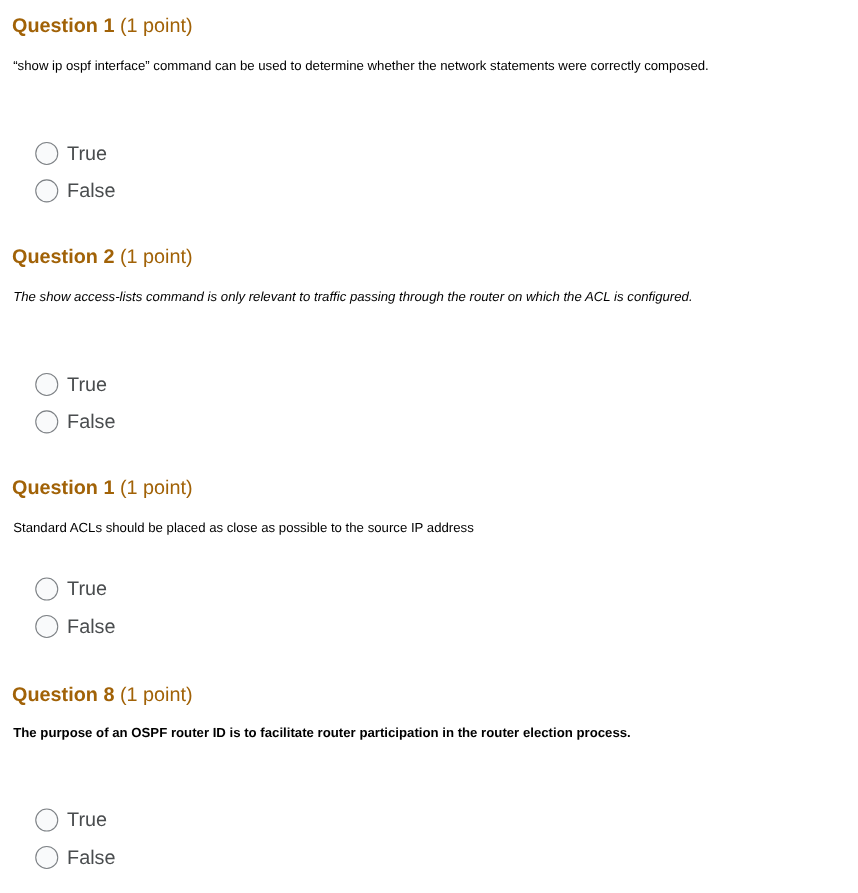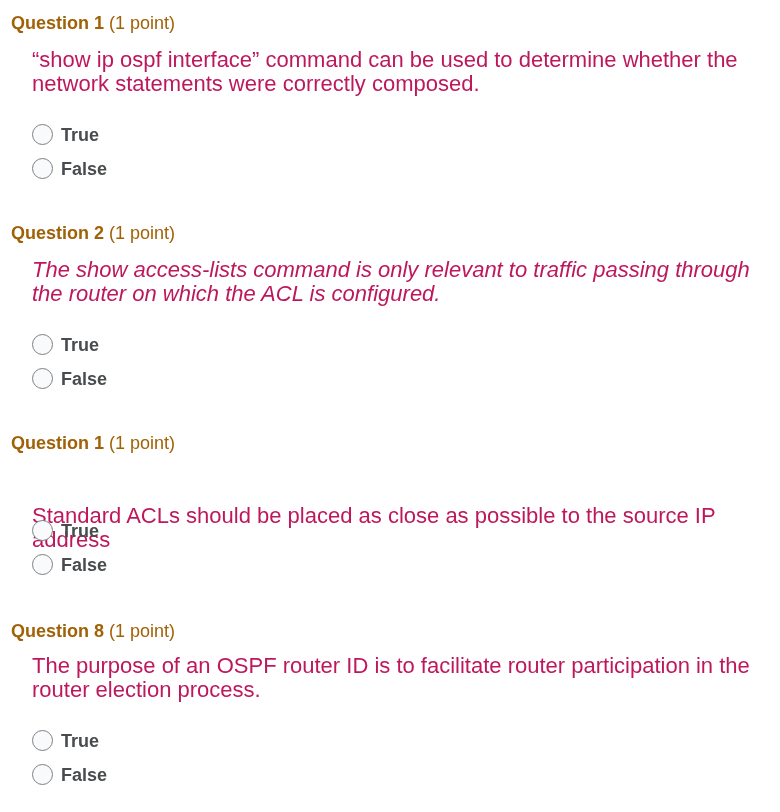--- a/index.html
+++ b/index.html
@@ -9,26 +9,26 @@
     color: #494c4e;
   }
   .question { position: absolute; left: 0; width: 780px; }
   .q-title {
     position: absolute; left: 11px; top: 0;
     font-size: 18px; line-height: 22px; color: #a16207;
     white-space: nowrap;
   }
   .q-title .num { font-weight: bold; }
   .q-text {
-    position: absolute; left: 32px; width: 730px;
-    font-size: 22px; line-height: 24px; color: #be185d;
+    position: absolute; left: 12px; width: 730px;
+    font-size: 12px; line-height: 24px; color: #000000;
   }
   .option {
     position: absolute; left: 32px; height: 26px;
-    display: flex; align-items: flex-start; cursor: pointer; font-weight: bold;
+    display: flex; align-items: flex-end; cursor: pointer;
   }
   .radio {
     width: 21px; height: 21px; border-radius: 50%;
     border: 1px solid #7d8185; background: #f9fafb;
     box-sizing: border-box; margin-right: 8px; flex: 0 0 auto;
   }
   .opt-label { font-size: 18px; color: #494c4e; line-height: 22px; }
 </style>
 </head>
 <body>
@@ -63,37 +63,37 @@
     <span class="radio"></span>
     <span class="opt-label">False</span>
   </div>
 </div>
 
 <div class="question" style="top:432px;">
   <div class="q-title">
     <span class="num">Question 1</span>
     <span>(1 point)</span>
   </div>
-  <div class="q-text" style="top:36px;margin-top:36px;">Standard ACLs should be placed as close as possible to the source IP address</div>
+  <div class="q-text" style="top:36px;">Standard ACLs should be placed as close as possible to the source IP address</div>
   <div class="option" style="top:88px;">
     <span class="radio"></span>
     <span class="opt-label">True</span>
   </div>
   <div class="option" style="top:122px;">
     <span class="radio"></span>
     <span class="opt-label">False</span>
   </div>
 </div>
 
 <div class="question" style="top:620px;">
   <div class="q-title">
     <span class="num">Question 8</span>
     <span>(1 point)</span>
   </div>
-  <div class="q-text" style="top:34px;">The purpose of an OSPF router ID is to facilitate router participation in the router election process.</div>
+  <div class="q-text" style="top:34px;font-weight:bold;">The purpose of an OSPF router ID is to facilitate router participation in the router election process.</div>
   <div class="option" style="top:110px;">
     <span class="radio"></span>
     <span class="opt-label">True</span>
   </div>
   <div class="option" style="top:144px;">
     <span class="radio"></span>
     <span class="opt-label">False</span>
   </div>
 </div>
 

